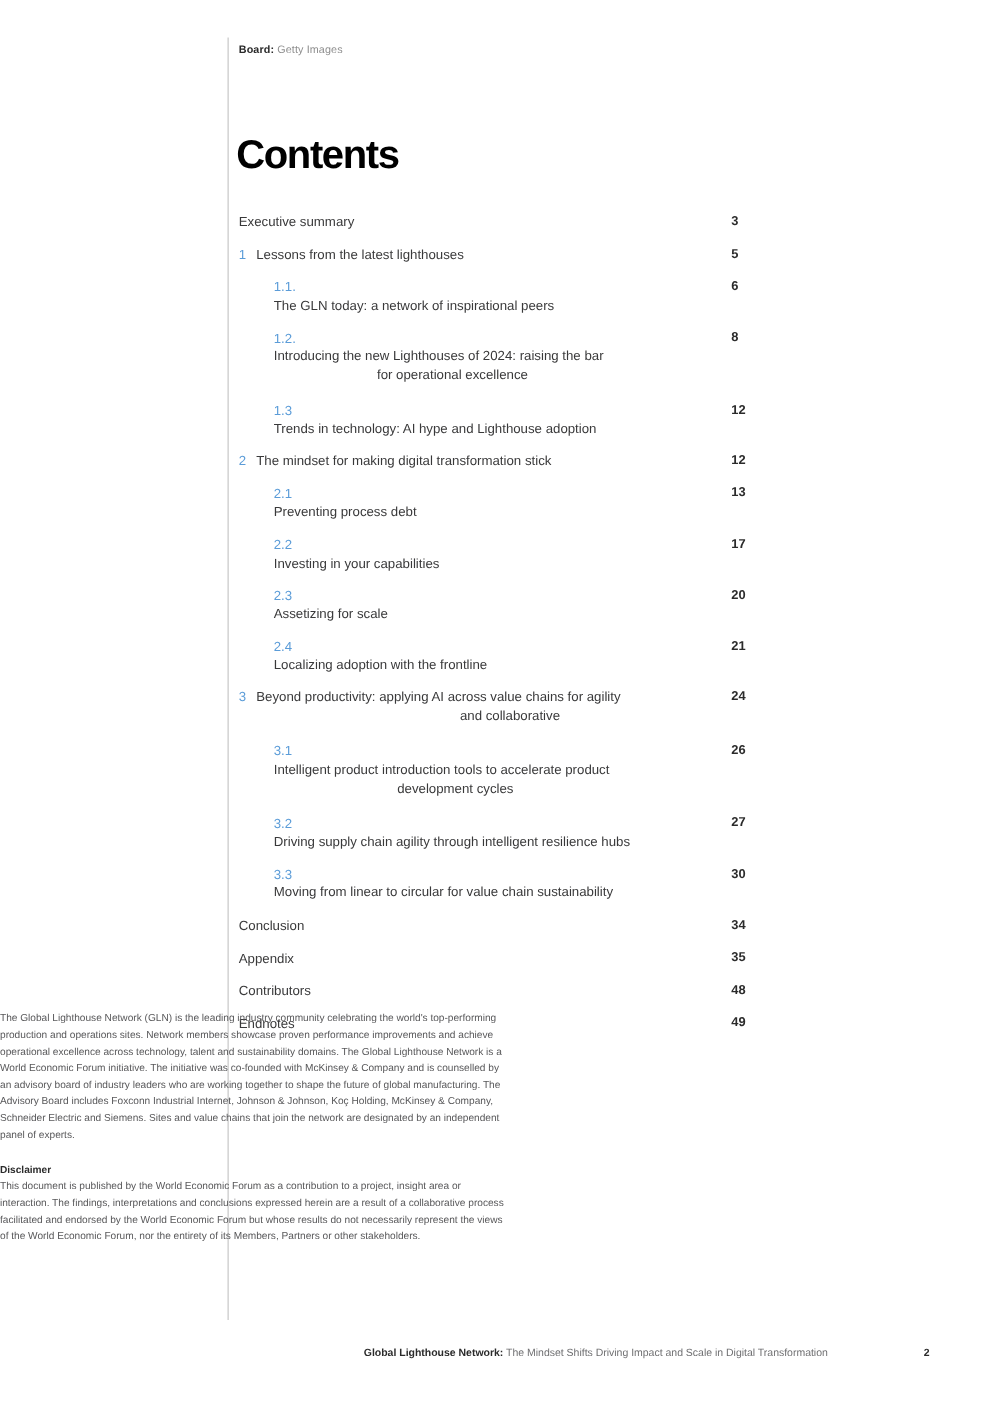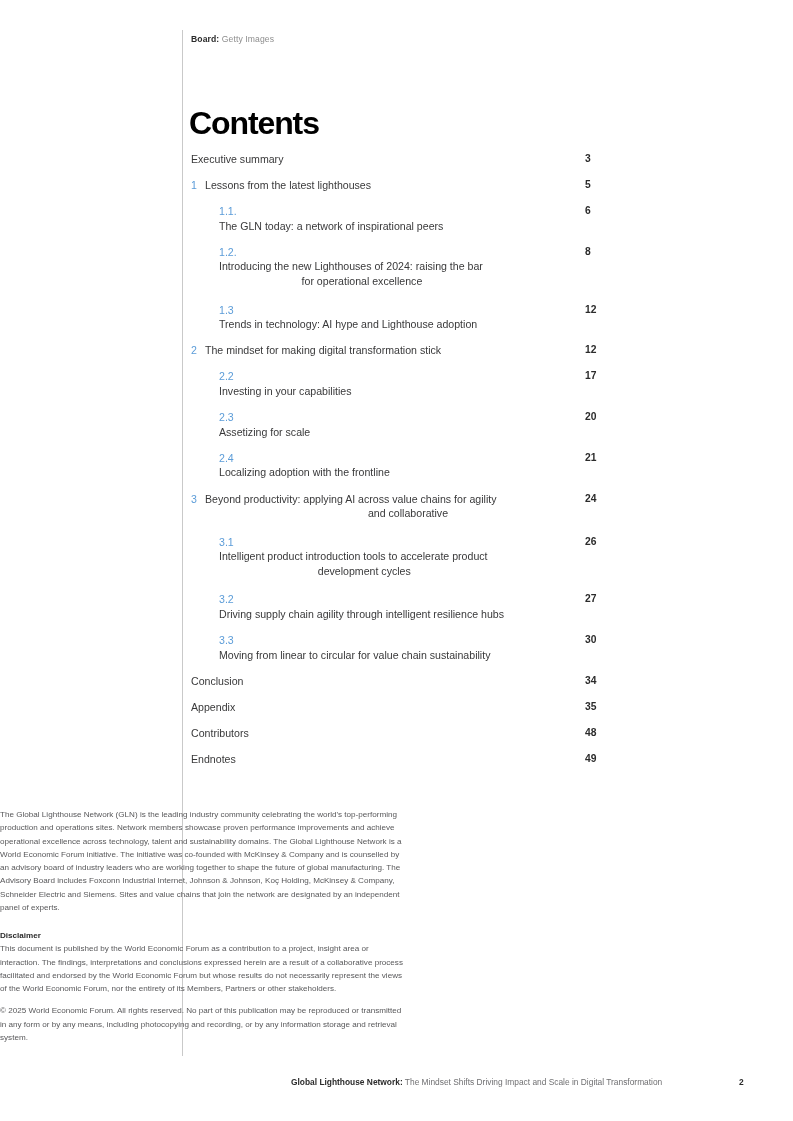--- a/index.html
+++ b/index.html
@@ -64,21 +64,21 @@
     font-weight: bold;
     letter-spacing: -1.1px;
     color: #000000;
     line-height: 1;
   }
 
   
   .toc {
     position: absolute;
     left: 0;
-    top: 152px;
+    top: 171px;
     width: 420px;
   }
 
   .toc-row {
     position: relative;
     display: flex;
     align-items: flex-start;
     margin-bottom: 11.5px;
   }
 
@@ -220,20 +220,25 @@
           <span class="num">1.3</span>
           <span class="label"><span>Trends in technology: AI hype and Lighthouse adoption</span></span>
           <span class="pg">12</span>
         </div>
         <div class="toc-row lvl-1">
           <span class="num">2</span>
           <span class="label"><span>The mindset for making digital transformation stick</span></span>
           <span class="pg">12</span>
         </div>
         <div class="toc-row lvl-2">
+          <span class="num">2.1</span>
+          <span class="label"><span>Preventing process debt</span></span>
+          <span class="pg">13</span>
+        </div>
+        <div class="toc-row lvl-2">
           <span class="num">2.2</span>
           <span class="label"><span>Investing in your capabilities</span></span>
           <span class="pg">17</span>
         </div>
         <div class="toc-row lvl-2">
           <span class="num">2.3</span>
           <span class="label"><span>Assetizing for scale</span></span>
           <span class="pg">20</span>
         </div>
         <div class="toc-row lvl-2">
@@ -281,21 +286,20 @@
 
   </div>
 
   <div class="content" style="top:0;height:0;"></div>
 
   <div class="blurb">The Global Lighthouse Network (GLN) is the leading industry community celebrating the world's top-performing production and operations sites. Network members showcase proven performance improvements and achieve operational excellence across technology, talent and sustainability domains. The Global Lighthouse Network is a World Economic Forum initiative. The initiative was co-founded with McKinsey &amp; Company and is counselled by an advisory board of industry leaders who are working together to shape the future of global manufacturing. The Advisory Board includes Foxconn Industrial Internet, Johnson &amp; Johnson, Koç Holding, McKinsey &amp; Company, Schneider Electric and Siemens. Sites and value chains that join the network are designated by an independent panel of experts.</div>
 
   <div class="disclaimer">
     <h4>Disclaimer</h4>
     <p>This document is published by the World Economic Forum as a contribution to a project, insight area or interaction. The findings, interpretations and conclusions expressed herein are a result of a collaborative process facilitated and endorsed by the World Economic Forum but whose results do not necessarily represent the views of the World Economic Forum, nor the entirety of its Members, Partners or other stakeholders.</p>
-    <p class="copyright">© 2025 World Economic Forum. All rights reserved. No part of this publication may be reproduced or transmitted in any form or by any means, including photocopying and recording, or by any information storage and retrieval system.</p>
   </div>
 
   <div class="footer">
     <span class="f-strong">Global Lighthouse Network:</span>
     <span class="f-rest">The Mindset Shifts Driving Impact and Scale in Digital Transformation</span>
     <span class="f-page">2</span>
   </div>
 
 </div>
 

